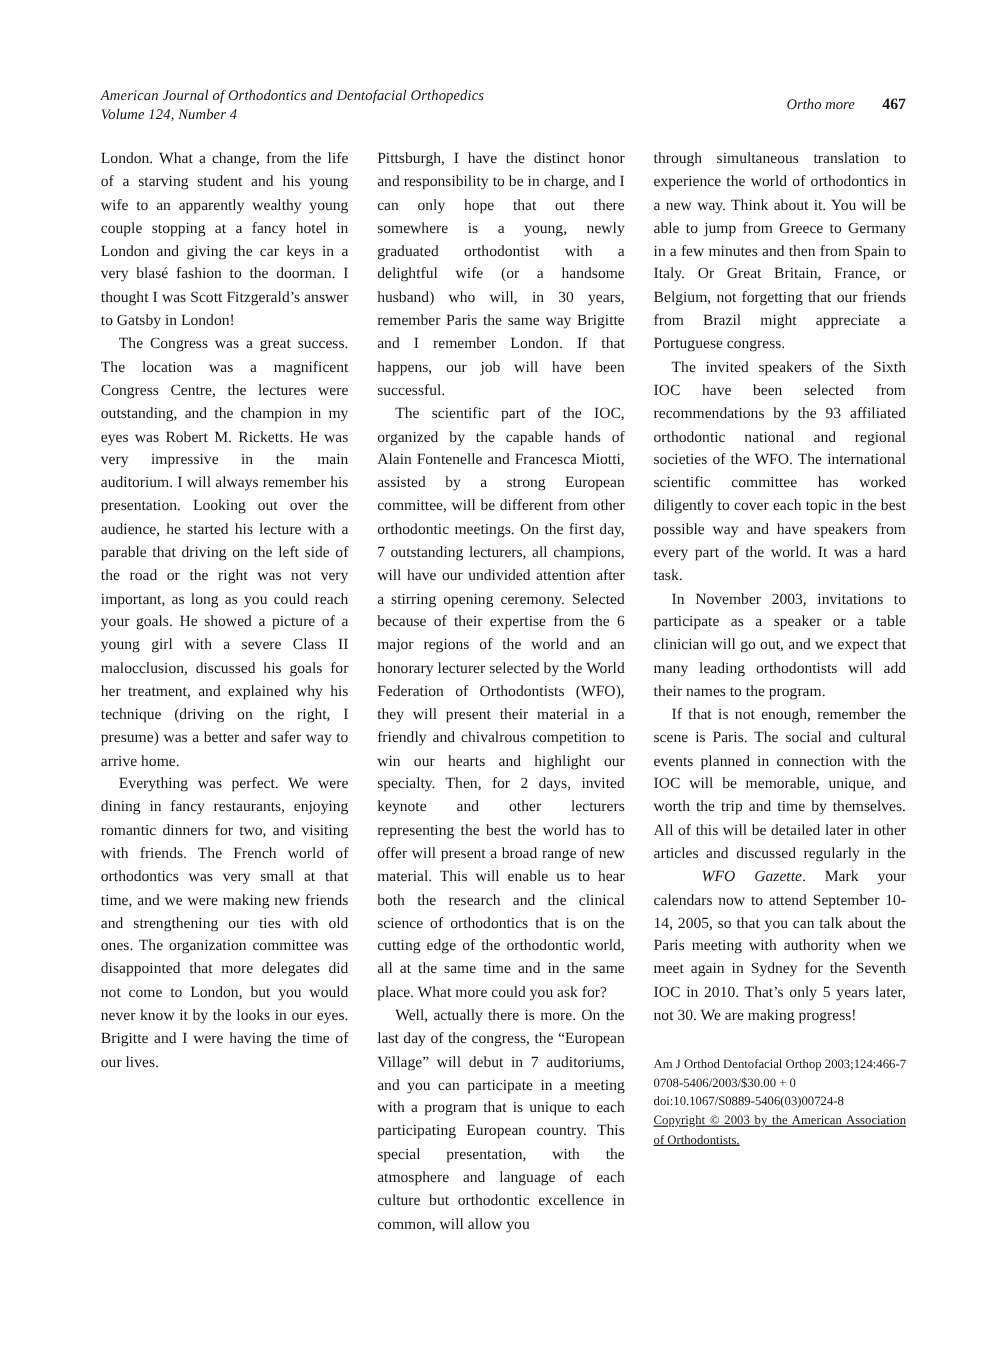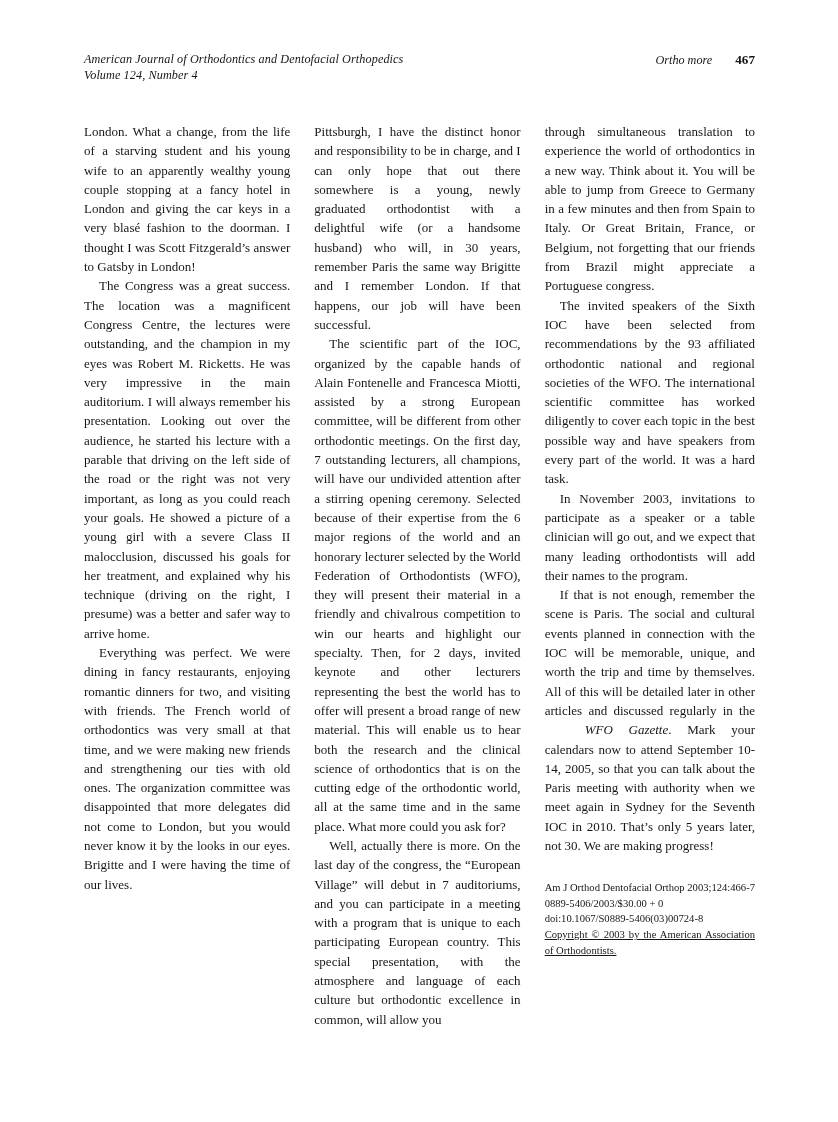--- a/index.html
+++ b/index.html
@@ -12,25 +12,25 @@
     width: 838px;
     height: 1122px;
     background: #ffffff;
     color: #161616;
     font-family: "Liberation Serif", "DejaVu Serif", serif;
     overflow: hidden;
   }
   .running-head {
     position: absolute;
     left: 84px;
-    top: 52px;
+    top: 72px;
     width: 671px;
     display: flex;
     justify-content: space-between;
-    align-items: flex-start;
+    align-items: center;
   }
   .running-head-left {
     font-style: italic;
     font-size: 12.2px;
     line-height: 15.8px;
     letter-spacing: 0.1px;
   }
   .running-head-right {
     font-size: 12.2px;
     line-height: 15.8px;
@@ -113,21 +113,21 @@
     </section>
 
     <section class="col">
       <p>through simultaneous translation to experience the world of orthodontics in a new way. Think about it. You will be able to jump from Greece to Germany in a few minutes and then from Spain to Italy. Or Great Britain, France, or Belgium, not forgetting that our friends from Brazil might appreciate a Portuguese congress.</p>
       <p class="ind">The invited speakers of the Sixth IOC have been selected from recommendations by the 93 affiliated orthodontic national and regional societies of the WFO. The international scientific committee has worked diligently to cover each topic in the best possible way and have speakers from every part of the world. It was a hard task.</p>
       <p class="ind">In November 2003, invitations to participate as a speaker or a table clinician will go out, and we expect that many leading orthodontists will add their names to the program.</p>
       <p class="ind"><span>If that is not enough, remember the scene is Paris. The social and cultural events planned in connection with the IOC will be memorable, unique, and worth the trip and time by themselves. All of this will be detailed later in other articles and discussed regularly in the </span><em>WFO Gazette</em><span>. Mark your calendars now to attend September 10-14, 2005, so that you can talk about the Paris meeting with authority when we meet again in Sydney for the Seventh IOC in 2010. That’s only 5 years later, not 30. We are making progress!</span></p>
 
       <footer class="citation-block">
         <div class="cl">Am J Orthod Dentofacial Orthop 2003;124:466-7</div>
-        <div class="cl">0889-5406/2003/$30.00 + 0</div>
+        <div class="cl">0708-5406/2003/$30.00 + 0</div>
         <div class="cl">doi:10.1067/S0889-5406(03)00724-8</div>
         <div class="cl cl-wrap">Copyright © 2003 by the American Association of Orthodontists.</div>
       </footer>
     </section>
 
   </main>
 
 </div>
 
 </body></html>

